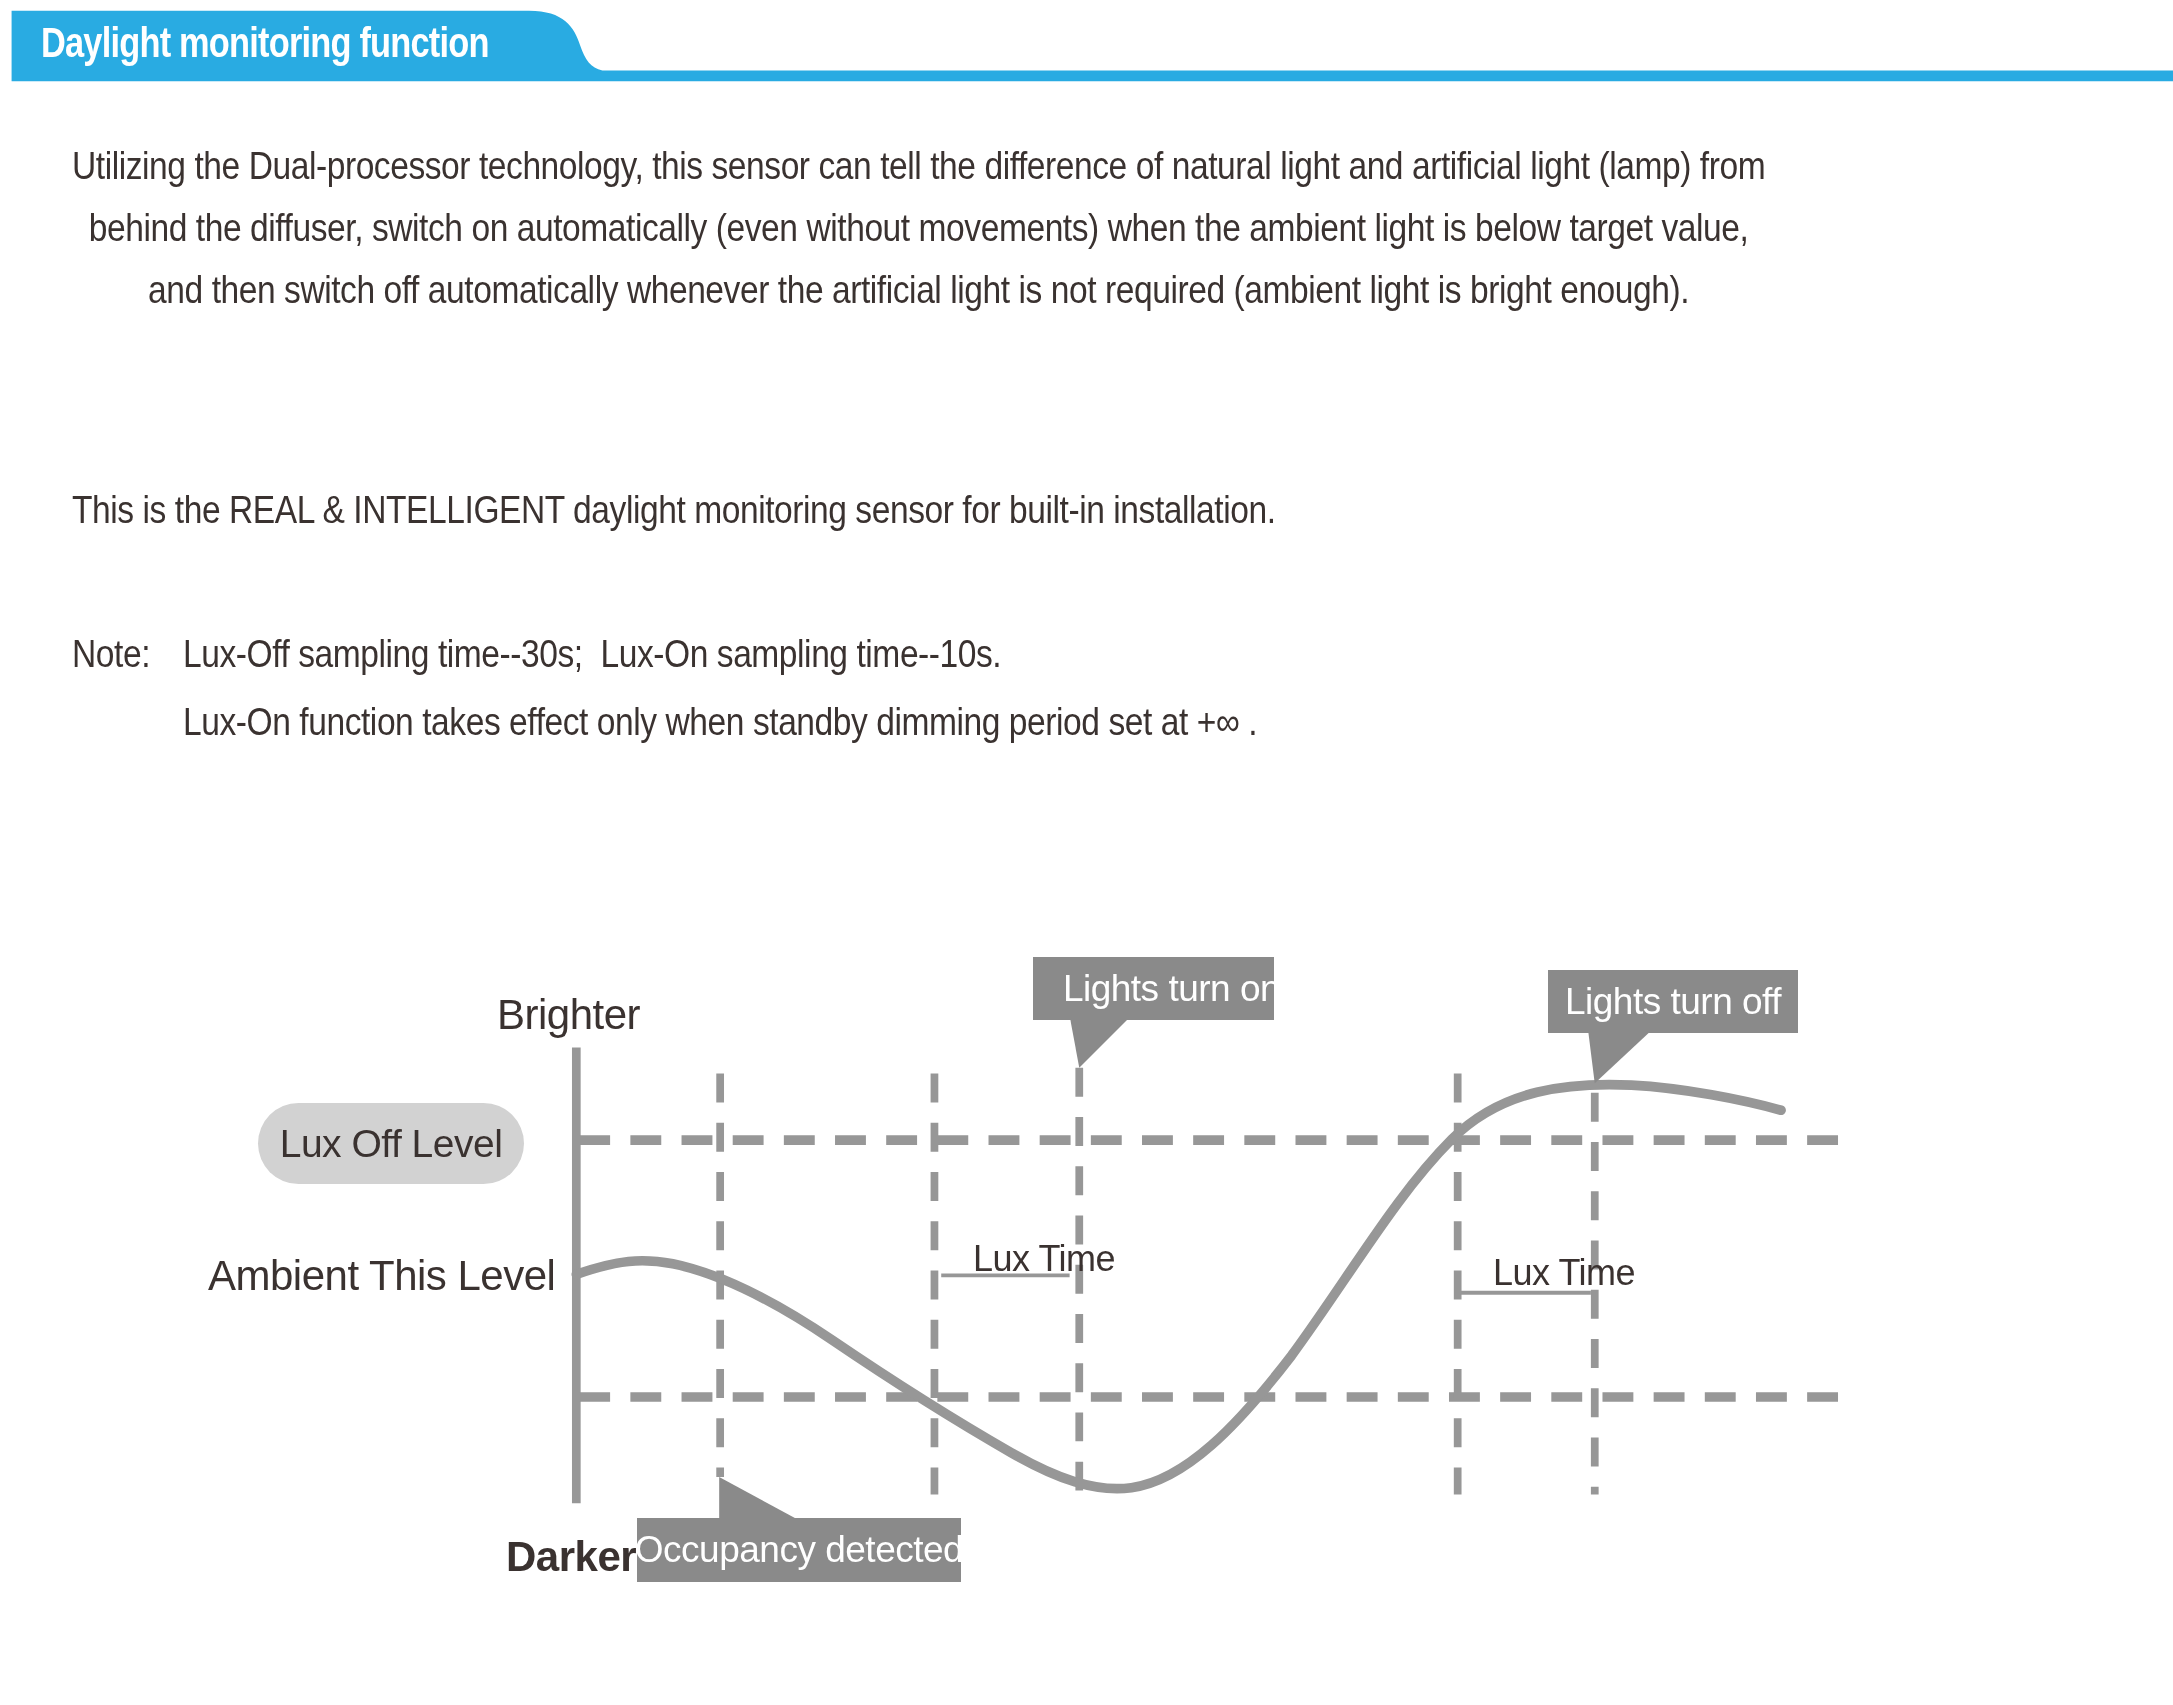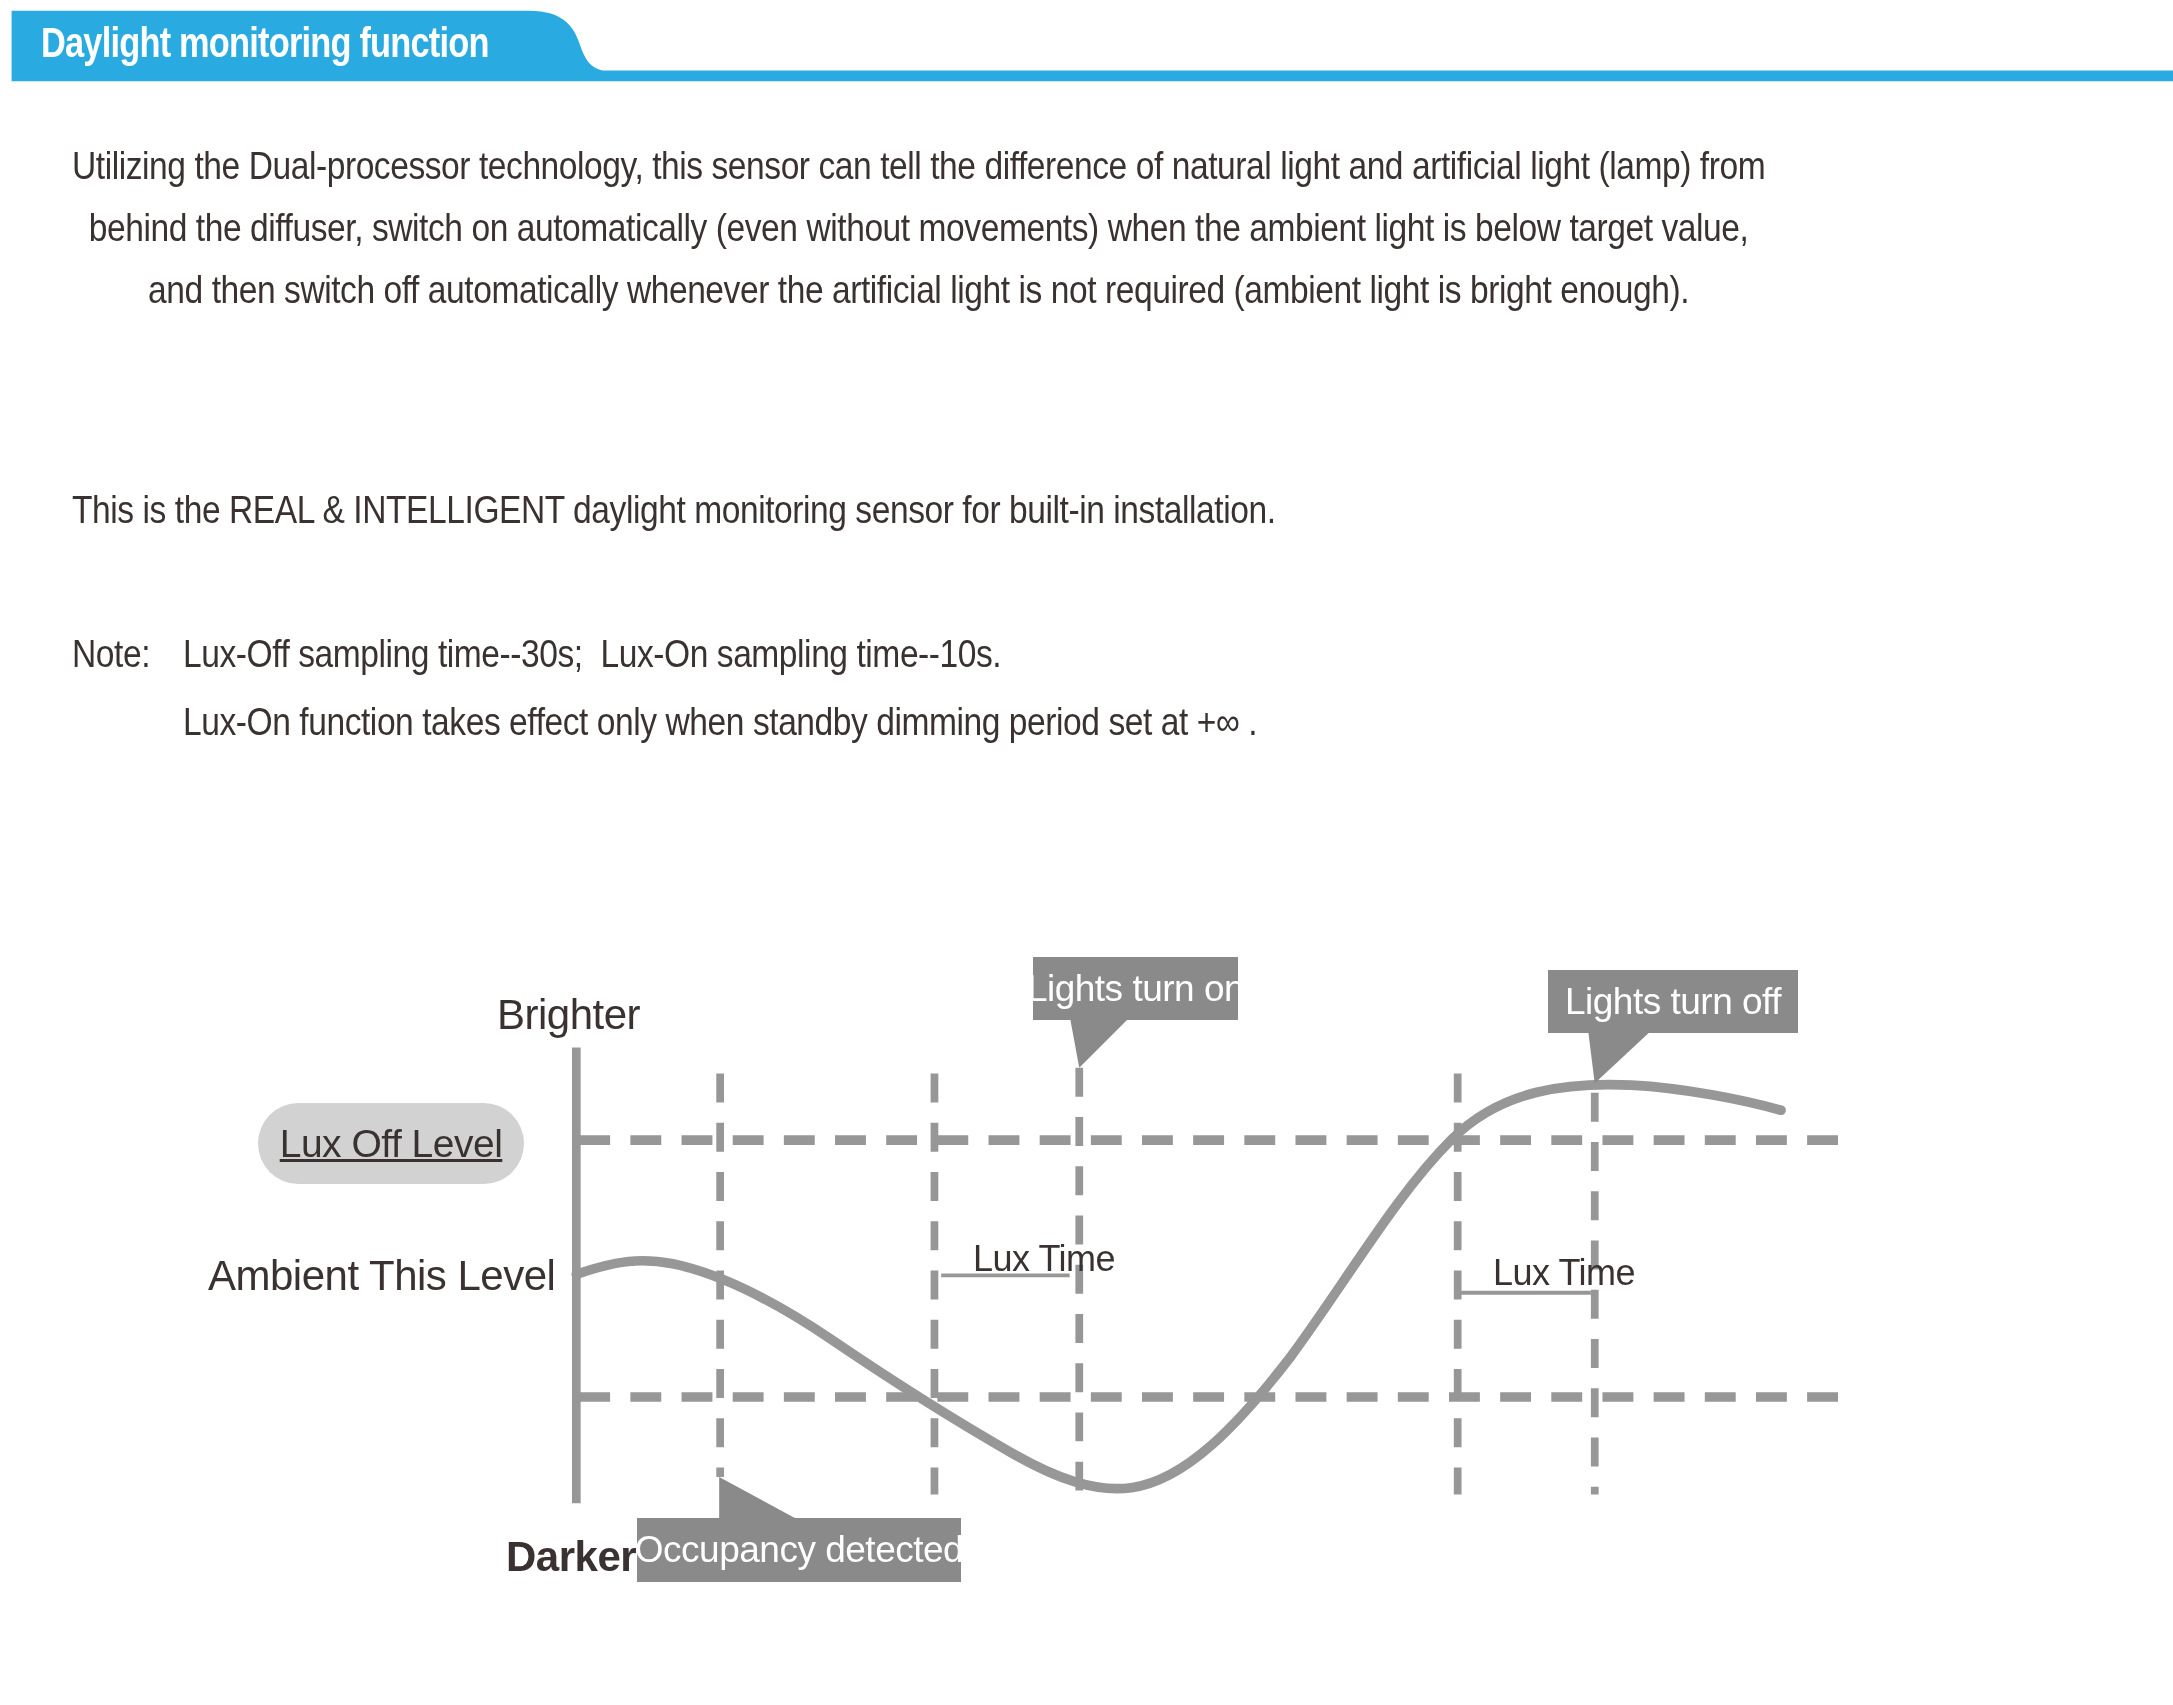--- a/index.html
+++ b/index.html
@@ -30,21 +30,21 @@
     line-height:62px;
   }
   .intro-block{position:absolute;left:72px;top:135px;}
   .intro-block .iline{white-space:pre;font-size:39px;letter-spacing:-0.5px;line-height:62px;}
   .intro-wrap{transform:scaleX(0.86);transform-origin:0 0;}
   
   .dlabel{position:absolute;font-size:42px;color:var(--text_dark);white-space:pre;letter-spacing:-0.5px;}
   .pill{
     position:absolute;background:var(--pill_gray);border-radius:41px;
     display:flex;align-items:center;justify-content:center;
-    font-size:39px;color:var(--text_dark);letter-spacing:-0.5px;white-space:pre;text-decoration:underline;
+    font-size:39px;color:var(--text_dark);letter-spacing:-0.5px;white-space:pre;
   }
   .callout{
     position:absolute;background:var(--callout_gray);color:var(--white);
     display:flex;align-items:center;justify-content:center;
     font-size:37px;letter-spacing:-0.5px;white-space:pre;z-index:3;
   }
   .luxtime{font-size:36px;z-index:3;margin-left:32px;}
   .diagram-svg .axis{stroke:var(--line_gray);stroke-width:9;}
   .diagram-svg .dash-h{stroke:var(--line_gray);stroke-width:10;stroke-dasharray:32 21;}
   .diagram-svg .dash-v{stroke:var(--line_gray);stroke-width:8;stroke-dasharray:30 21;}
@@ -106,21 +106,21 @@
     <polygon class="tri" points="1108,1052 1172,1052 1118,1106"></polygon>
     <polygon class="tri" points="1645,1066 1712,1066 1652,1122"></polygon>
     <polygon class="tri" points="745,1530 745,1578 834,1578"></polygon>
   </svg>
 
   <div class="dlabel" style="left:497px;top:991px;">Brighter</div>
   <div class="pill" style="left:258px;top:1103px;width:266px;height:81px;">Lux Off Level</div>
   <div class="dlabel" style="left:208px;top:1252px;">Ambient This Level</div>
   <div class="dlabel" style="left:506px;top:1533px;font-weight:bold;">Darker</div>
 
-  <div class="callout" style="left:1033px;top:957px;width:205px;height:63px;">Lights turn on</div>
+  <div class="callout" style="left:1033px;top:957px;width:205px;height:63px;padding-left:36px;">Lights turn on</div>
   <div class="callout" style="left:1548px;top:970px;width:250px;height:63px;">Lights turn off</div>
   <div class="callout" style="left:637px;top:1518px;width:324px;height:64px;">Occupancy detected</div>
 
   <div class="dlabel luxtime" style="left:941px;top:1238px;">Lux Time</div>
   <div class="dlabel luxtime" style="left:1461px;top:1252px;">Lux Time</div>
 
 </div>
 
 
 </body></html>

